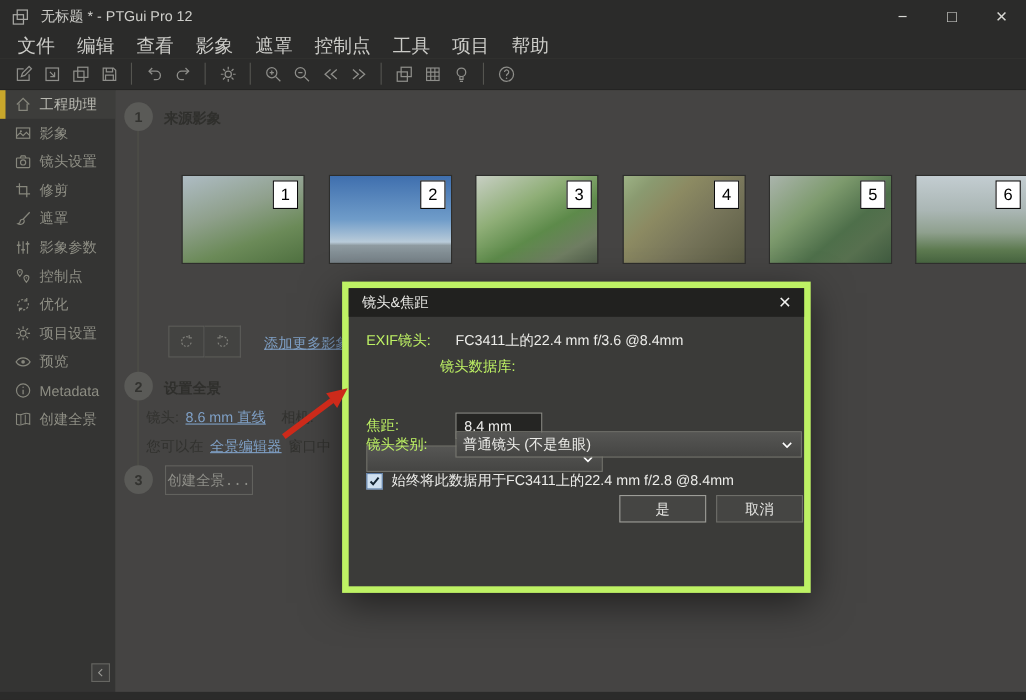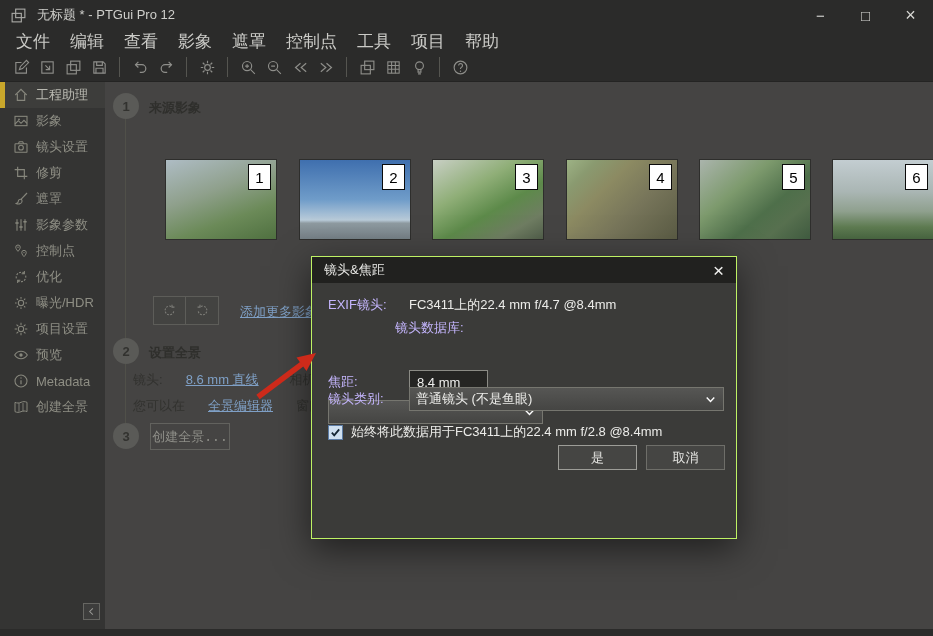--- a/index.html
+++ b/index.html
@@ -55,33 +55,33 @@
   .t4 { background:linear-gradient(135deg,#9db285 0%,#8a9a70 16%,#8c8a62 35%,#77755a 62%,#5a5b44 100%); }
   .t5 { background:linear-gradient(140deg,#aab4ac 0%,#7d9a6d 35%,#4e6f4a 62%,#57704f 78%,#3f5a3f 100%); }
   .t6 { background:linear-gradient(180deg,#c3cdd1 0%,#aab6b4 40%,#8fa08e 65%,#5d7a50 85%,#46633f 100%); }
   .rot-group { position:absolute; left:48px; top:214px; display:flex; }
   .rot-btn { width:33px; height:29px; background:#434341; border:1px solid #5d5d59; color:#7e7e79;
              display:flex; align-items:center; justify-content:center; }
   .rot-btn + .rot-btn { border-left:none; }
   .rot-btn svg { width:15px; height:15px; }
   .link { color:#7fa0c6; text-decoration:underline; cursor:pointer; }
   .add-link { position:absolute; left:135px; top:221px; font-size:13px; white-space:nowrap; }
-  .text-row { position:absolute; color:#32322f; font-size:13px; display:flex; gap:23px; white-space:nowrap; }
+  .text-row { position:absolute; color:#32322f; font-size:13px; display:flex; gap:6px; white-space:nowrap; }
   .btn-ghost { position:absolute; left:45px; top:341px; width:80px; height:27px; background:#454443;
                border:1px solid #62625e; color:#8f8f89; font-size:13px; font-family:Liberation Mono, monospace; }
 
   
-  .dialog { position:absolute; left:311px; top:256px; width:426px; height:283px; border:1px solid #bef264;
+  .dialog { position:absolute; left:311px; top:256px; width:426px; height:283px; border:6px solid #bef264;
             background:#3b3b39; box-shadow:0 10px 34px rgba(0,0,0,.55); z-index:10; }
   .dlg-title { height:26px; background:#21211f; display:flex; align-items:center; padding:0 12px;
                color:#e9e9e6; font-size:13px; }
   .dlg-close { margin-left:auto; color:#f2f2f0; font-size:19px; line-height:1; }
   .dlg-body { position:relative; height:197px; color:#e3e3e0; }
   .drow { position:absolute; left:16px; display:flex; align-items:center; }
-  .dlab { width:81px; flex:0 0 81px; font-size:13px; color:#c4b5fd; }
+  .dlab { width:81px; flex:0 0 81px; font-size:13px; color:#bef264; }
   .dval { font-size:13px; color:#ecece9; }
   .dselect { height:24px; background:linear-gradient(#565654,#454543); border:1px solid #76766f;
              display:flex; align-items:center; padding:0 6px; color:#ecece9; font-size:13px; }
   .dselect .chev { margin-left:auto; width:13px; height:13px; color:#fff; }
   .dinput { width:79px; height:24px; background:#252523; border:1px solid #8b8b85; color:#f0f0ee;
             font-size:13px; display:flex; align-items:center; padding:0 7px; }
   .checkbox { width:15px; height:15px; background:#cfe0f0; border:1px solid #5d7da6; margin-right:8px;
               display:flex; align-items:center; justify-content:center; color:#142533; }
   .checkbox svg { width:11px; height:11px; }
   .dbtn { position:absolute; width:79px; height:25px; background:#454543; color:#e6e6e3; font-size:13px;
@@ -391,26 +391,20 @@
         <span>控制点</span>
       </div>
       <div class="sb-item">
         <svg>
             <use href="#i-opt"></use>
           </svg>
         <span>优化</span>
       </div>
       <div class="sb-item">
         <svg>
-            <use href="#i-sun"></use>
-          </svg>
-        <span>曝光/HDR</span>
-      </div>
-      <div class="sb-item">
-        <svg>
             <use href="#i-gear"></use>
           </svg>
         <span>项目设置</span>
       </div>
       <div class="sb-item">
         <svg>
             <use href="#i-eye"></use>
           </svg>
         <span>预览</span>
       </div>
@@ -495,21 +489,21 @@
   <div class="bottom-strip"></div>
 
   <div class="dialog">
     <div class="dlg-title">
       <span>镜头&amp;焦距</span>
       <span class="dlg-close">×</span>
     </div>
     <div class="dlg-body">
       <div class="drow" style="top:12px; height:20px;">
         <span class="dlab">EXIF镜头:</span>
-        <span class="dval">FC3411上的22.4 mm f/4.7 @8.4mm</span>
+        <span class="dval">FC3411上的22.4 mm f/3.6 @8.4mm</span>
       </div>
       <div class="drow" style="top:36px;flex-direction:column;">
         <span class="dlab">镜头数据库:</span>
         <div class="dselect" style="width:215px;">
           <span></span>
           <svg class="chev">
               <use href="#i-chevdown"></use>
             </svg>
         </div>
       </div>

